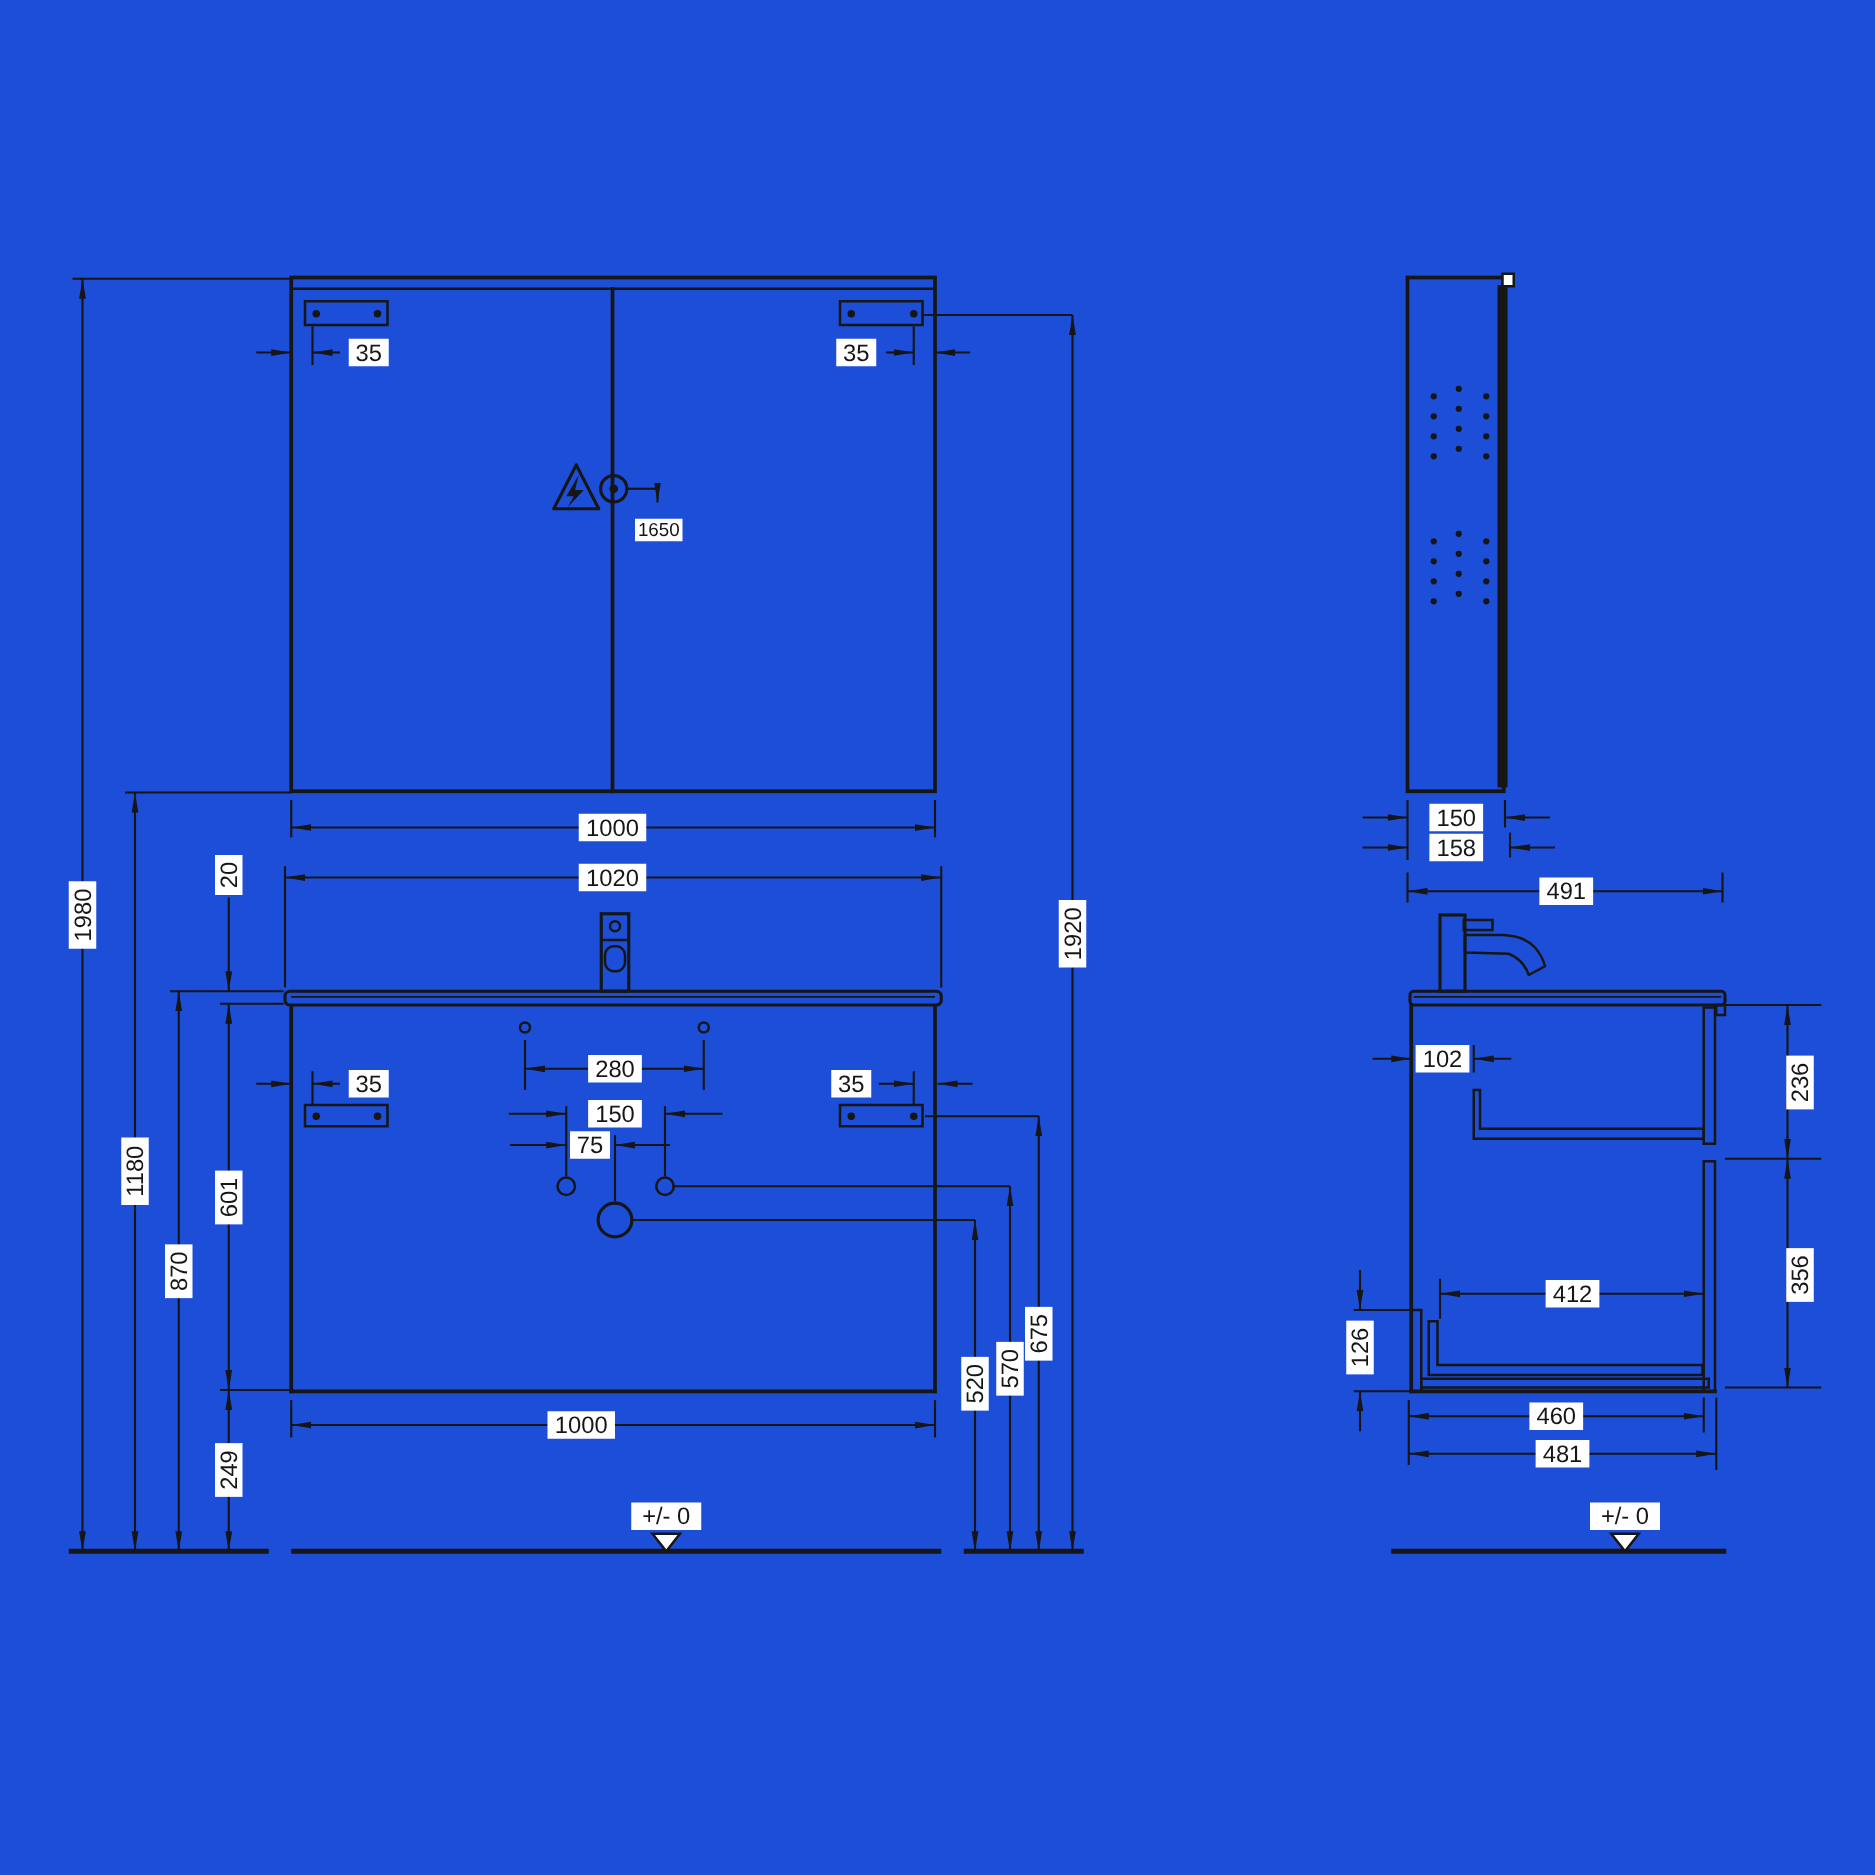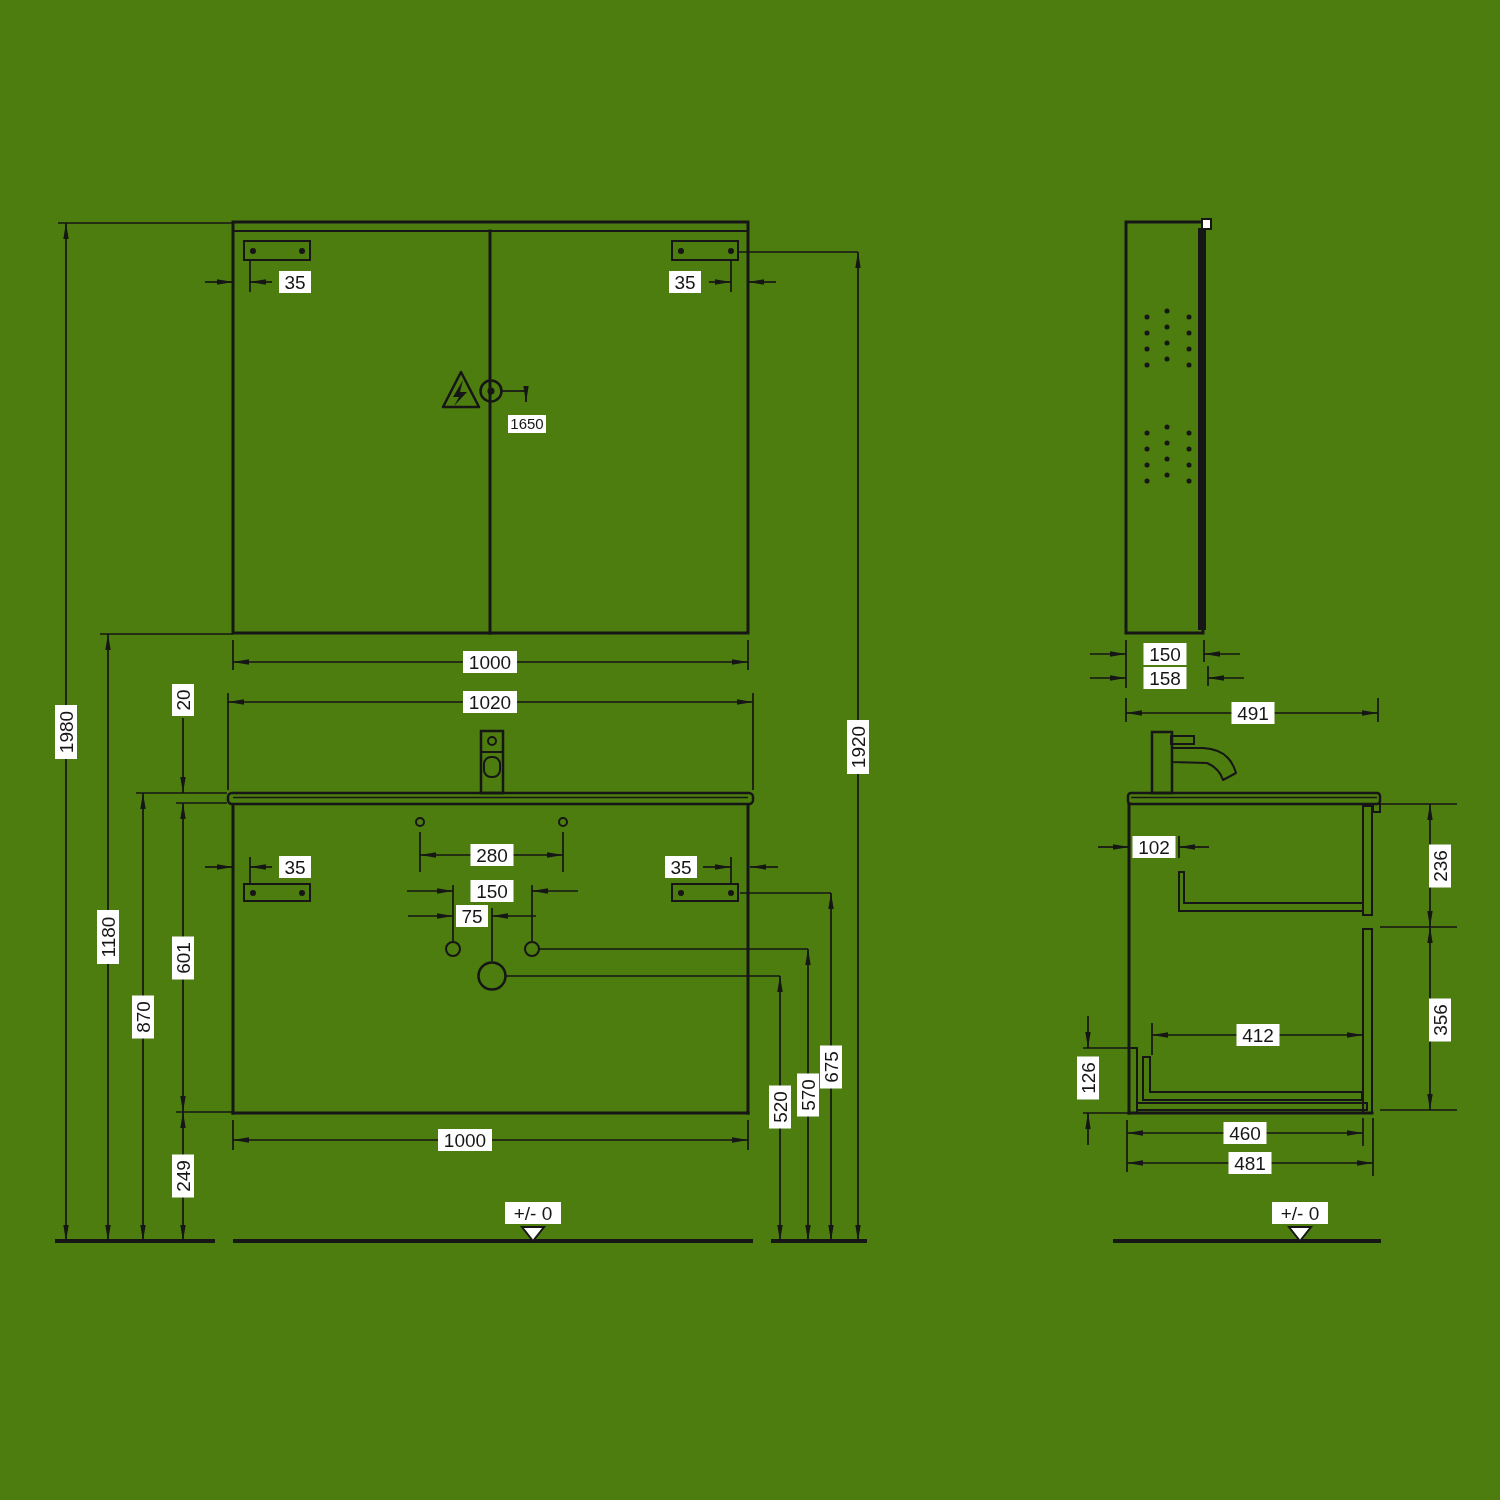--- a/index.html
+++ b/index.html
@@ -1,16 +1,16 @@
 <!DOCTYPE html>
 <html><head>
 <meta charset="utf-8">
 <style>
   html,body{margin:0;padding:0;background:#ffffff;}
-  .page{width:1500px;height:1500px;position:relative;background:#4d7c0f;font-family:"Liberation Sans",sans-serif;}
+  .page{width:1500px;height:1500px;position:relative;background:#1d4ed8;font-family:"Liberation Sans",sans-serif;}
   svg{position:absolute;top:0;left:0;}
   .obj{stroke:#161616;stroke-width:3;fill:none;stroke-linecap:square;}
   .obj2{stroke:#161616;stroke-width:2;fill:none;stroke-linecap:square;}
   .obj25{stroke:#161616;stroke-width:2.5;fill:none;stroke-linecap:square;}
   .thin{stroke:#161616;stroke-width:1.5;fill:none;}
   .dim{stroke:#161616;stroke-width:1.7;fill:none;}
   .thk{stroke:#161616;stroke-width:4;fill:none;}
   .fil{fill:#161616;stroke:none;}
   .bg{fill:#ffffff;stroke:none;}
   .lbl{font-family:"Liberation Sans",sans-serif;font-size:19px;fill:#161616;text-anchor:middle;}

